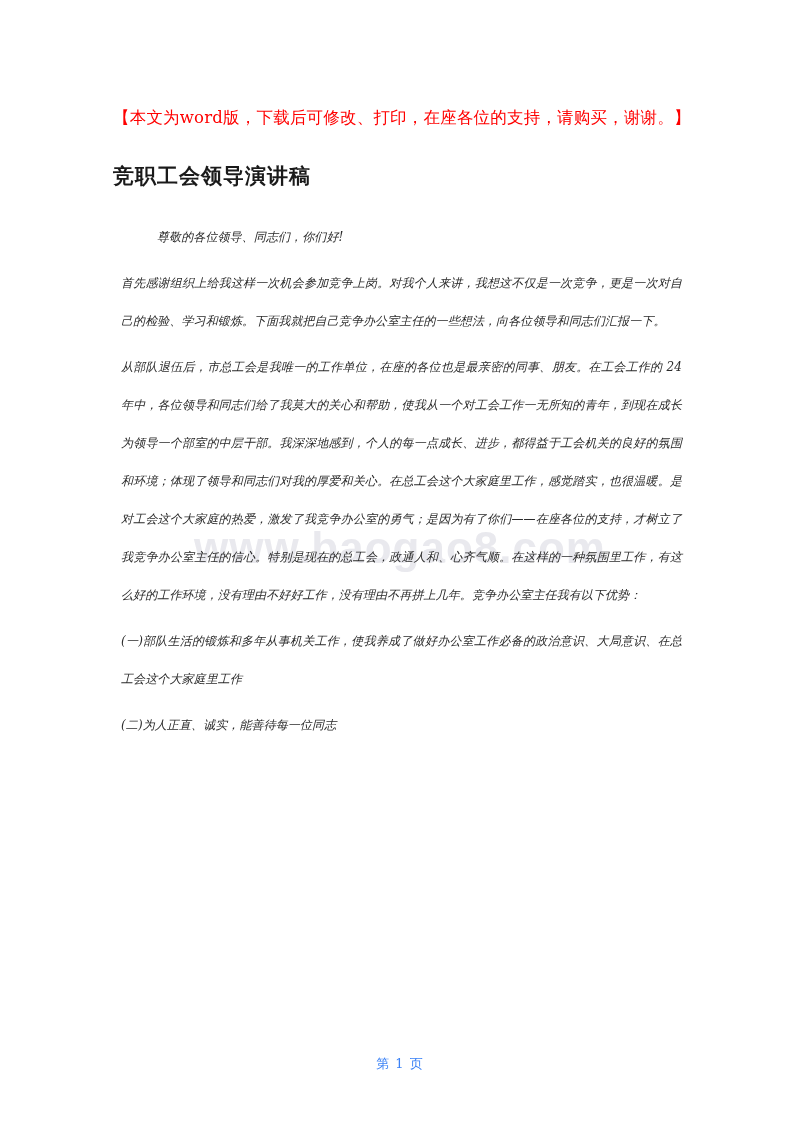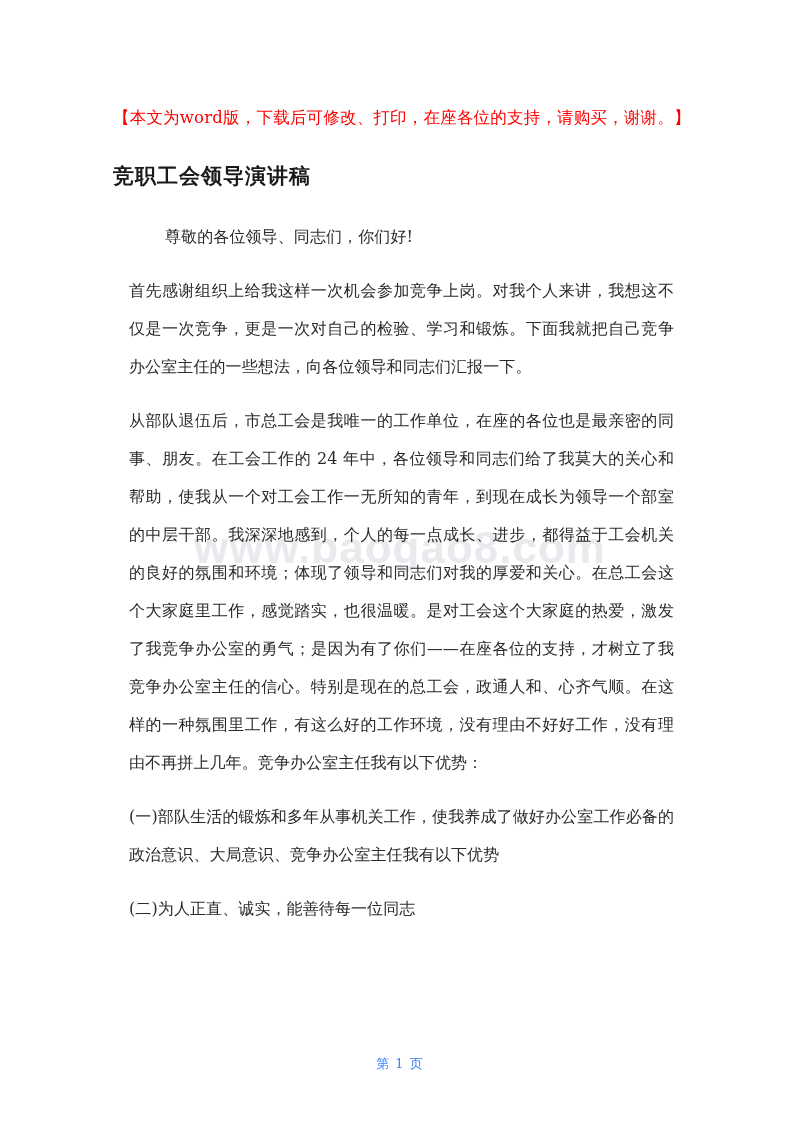--- a/index.html
+++ b/index.html
@@ -90,27 +90,28 @@
     font-weight: 700;
     line-height: 32px;
     text-align: left;
     letter-spacing: 1px;
     color: #1a1a1a;
     margin: 0 0 26px 0;
   }
 
   .para {
     font-family: "DejaVu Serif", "Liberation Serif", serif;
-    font-size: 16px;
+    font-size: 12px;
     line-height: 38px;
     color: #2a2a2a;
-    margin: 16px;
+    margin: 8px;
     text-align: justify;
     text-justify: inter-ideograph;
     letter-spacing: 0.1px;
+    font-style: italic;
   }
   .para.indent {
     text-indent: 36px;
   }
 
   
   .page-footer {
     position: absolute;
     left: 0;
     top: 1053px;
@@ -139,21 +140,21 @@
     <p class="notice">【本文为word版，下载后可修改、打印，在座各位的支持，请购买，谢谢。】</p>
 
     <h1 class="doc-title">竞职工会领导演讲稿</h1>
 
     <p class="para indent">尊敬的各位领导、同志们，你们好!</p>
 
     <p class="para">首先感谢组织上给我这样一次机会参加竞争上岗。对我个人来讲，我想这不仅是一次竞争，更是一次对自己的检验、学习和锻炼。下面我就把自己竞争办公室主任的一些想法，向各位领导和同志们汇报一下。</p>
 
     <p class="para">从部队退伍后，市总工会是我唯一的工作单位，在座的各位也是最亲密的同事、朋友。在工会工作的 24 年中，各位领导和同志们给了我莫大的关心和帮助，使我从一个对工会工作一无所知的青年，到现在成长为领导一个部室的中层干部。我深深地感到，个人的每一点成长、进步，都得益于工会机关的良好的氛围和环境；体现了领导和同志们对我的厚爱和关心。在总工会这个大家庭里工作，感觉踏实，也很温暖。是对工会这个大家庭的热爱，激发了我竞争办公室的勇气；是因为有了你们——在座各位的支持，才树立了我竞争办公室主任的信心。特别是现在的总工会，政通人和、心齐气顺。在这样的一种氛围里工作，有这么好的工作环境，没有理由不好好工作，没有理由不再拼上几年。竞争办公室主任我有以下优势：</p>
 
-    <p class="para">(一)部队生活的锻炼和多年从事机关工作，使我养成了做好办公室工作必备的政治意识、大局意识、竞争办公室主任我有以下优势</p>
+    <p class="para">(一)部队生活的锻炼和多年从事机关工作，使我养成了做好办公室工作必备的政治意识、大局意识、在总工会这个大家庭里工作</p>
 
     <p class="para">(二)为人正直、诚实，能善待每一位同志</p>
 
   </div>
 
   <div class="page-footer">
     <span class="footer-text">第 1 页</span>
   </div>
 
 </div>

